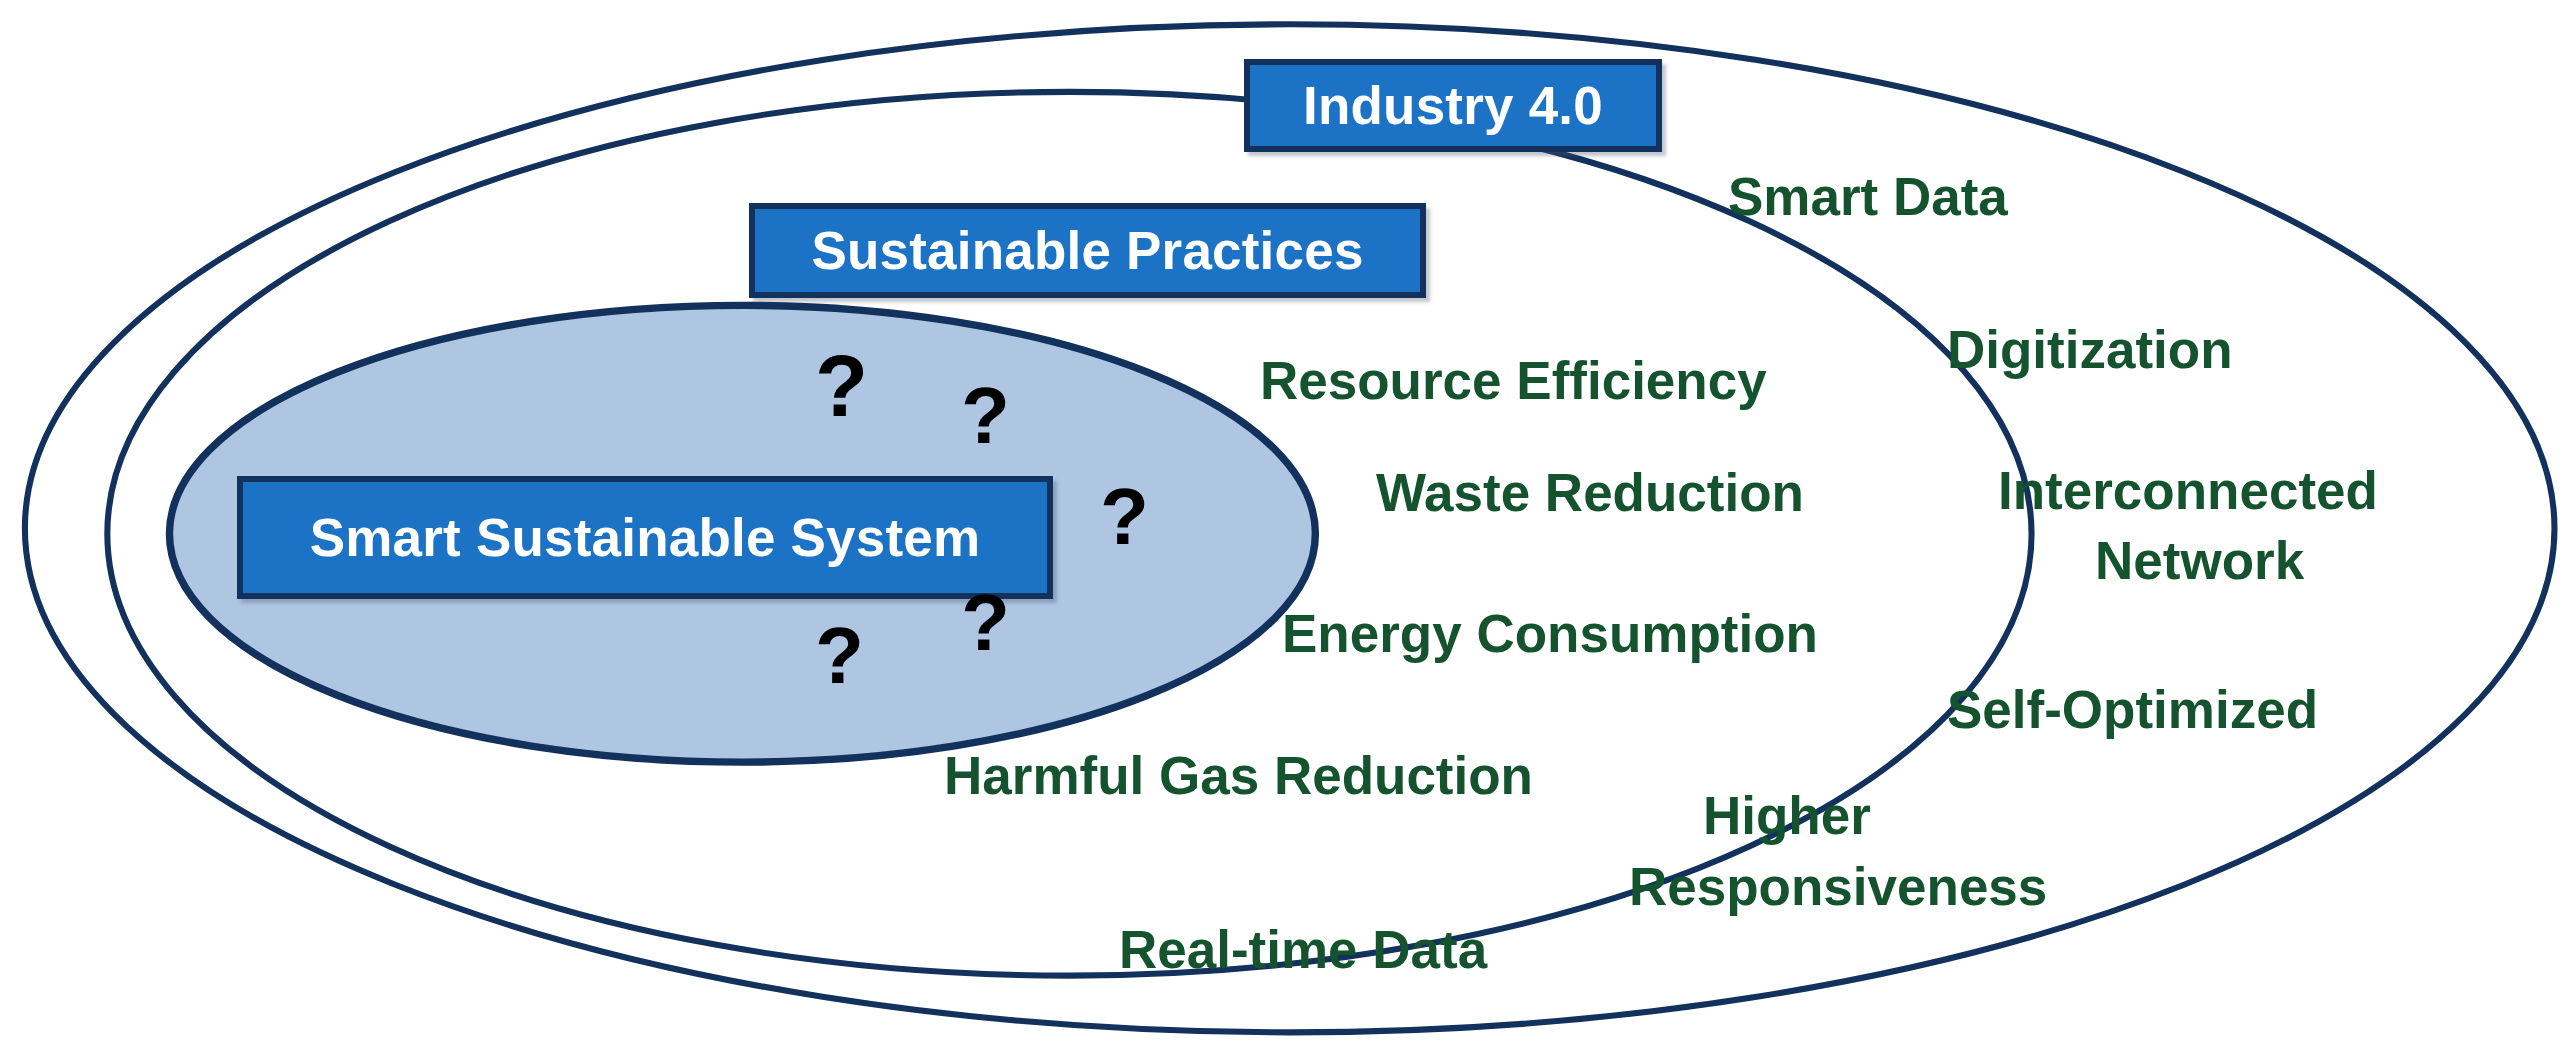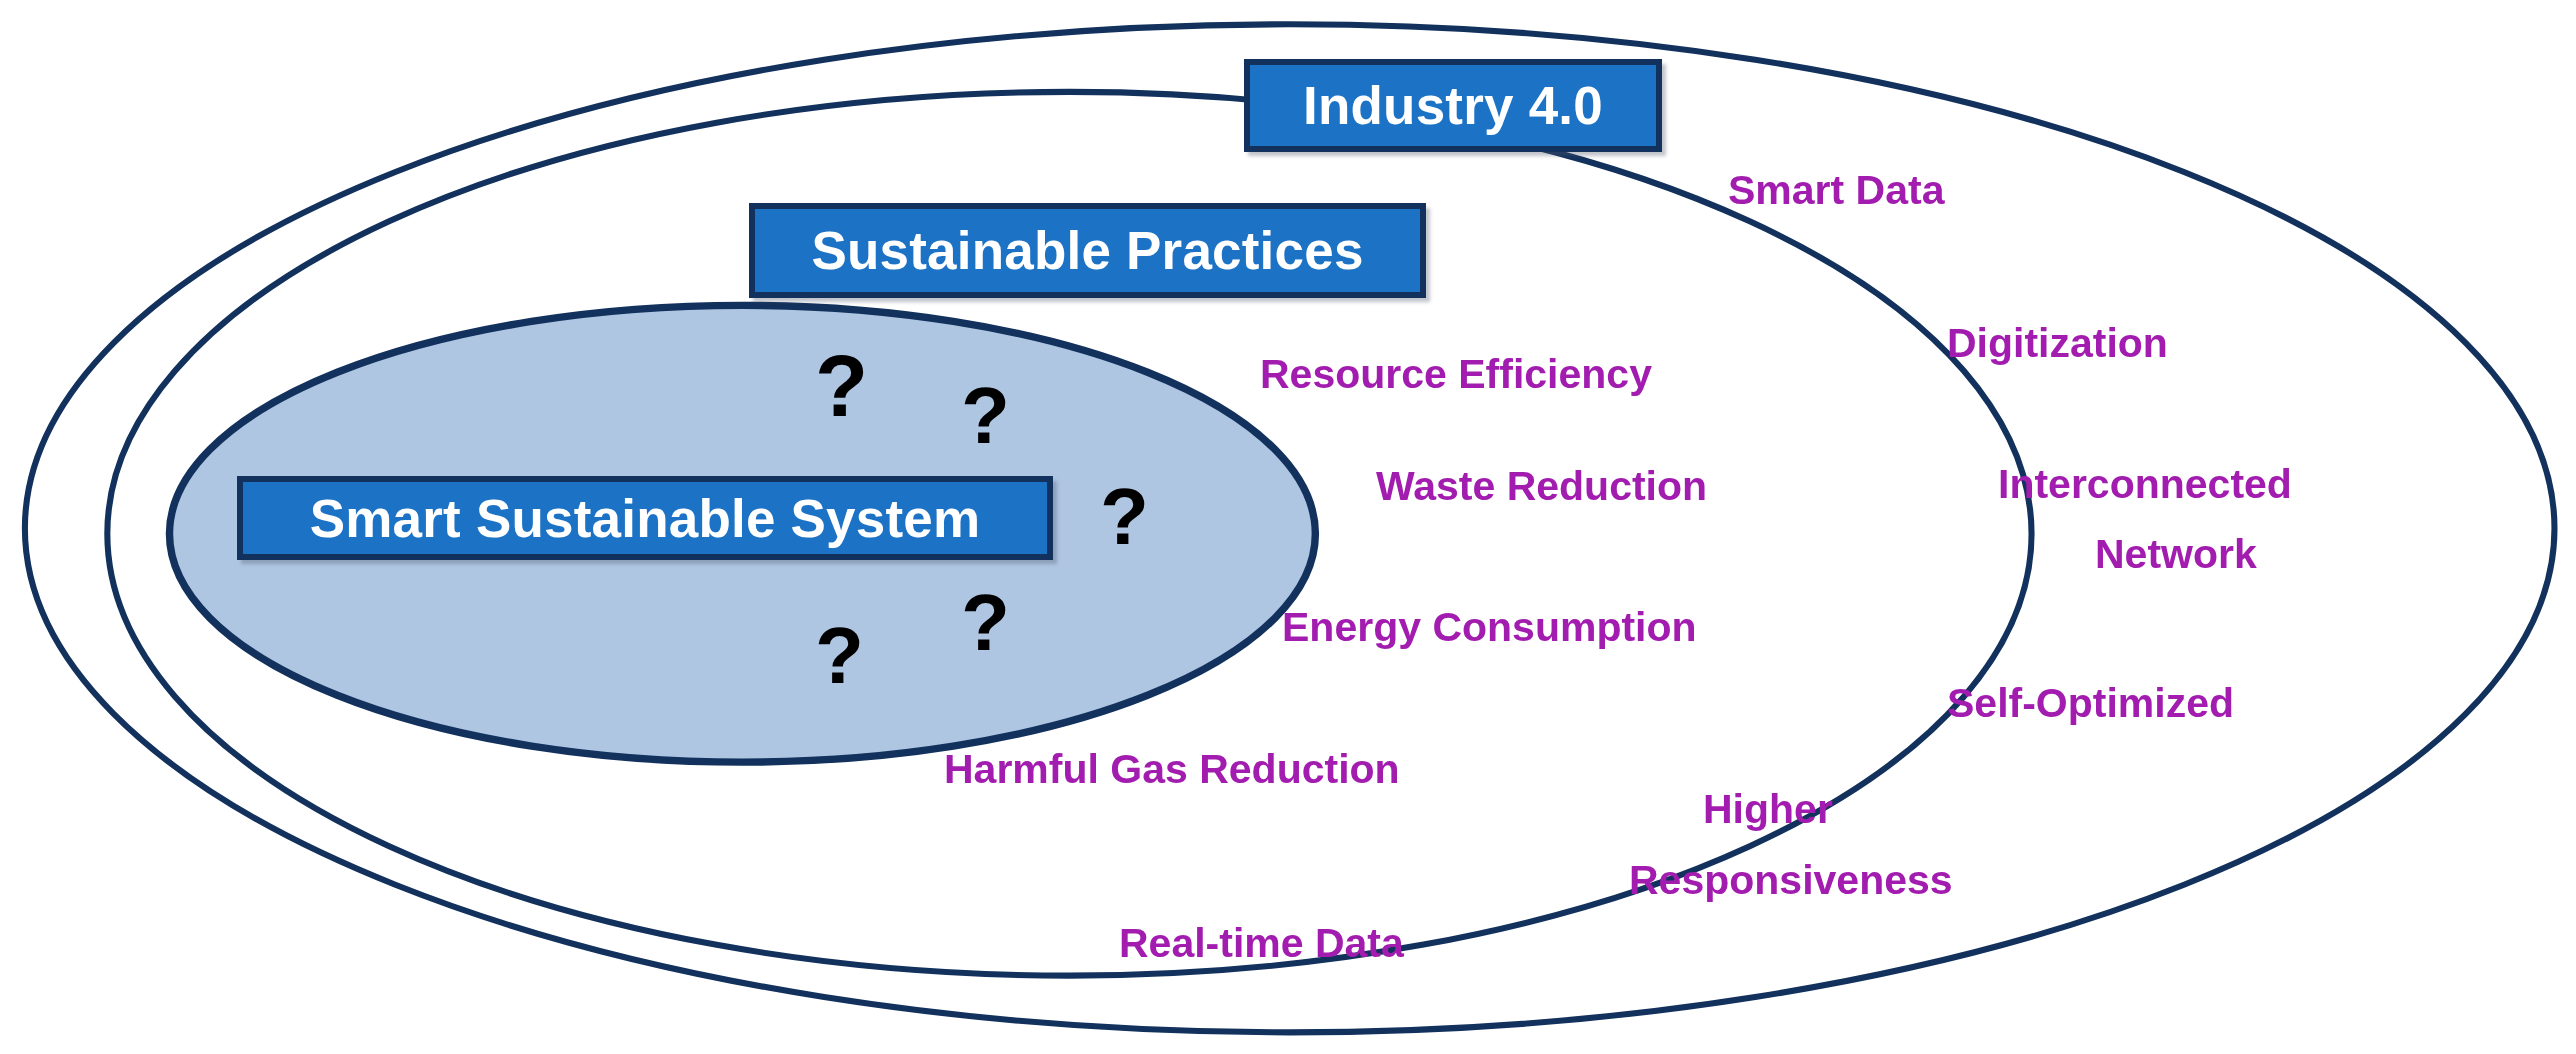--- a/index.html
+++ b/index.html
@@ -22,30 +22,30 @@
     color:#ffffff;
     font-weight:bold;
     display:flex;align-items:center;justify-content:center;
     text-align:center;
     letter-spacing:0.2px;
     box-shadow:4px 4.7px 3.4px rgba(80,90,110,.35);
     white-space:nowrap;
   }
   #chip-industry{left:1244px;top:59px;width:418px;height:93px;font-size:53px;}
   #chip-practices{left:749px;top:203px;width:677px;height:95px;font-size:53px;}
-  #chip-system{left:237px;top:476px;width:816px;height:84px;font-size:53px;}
+  #chip-system{left:237px;top:476px;width:816px;height:123px;font-size:53px;}
 
   
   .olabel{
     position:absolute;
-    color:#a21caf;
+    color:#14532d;
     font-weight:bold;
     white-space:nowrap;
     line-height:1.02;
-    font-size:41px;
+    font-size:53px;
     text-align:center;
   }
 
   
   .qmark{
     position:absolute;
     color:#000000;
     font-weight:bold;
     line-height:1;
     white-space:nowrap;

